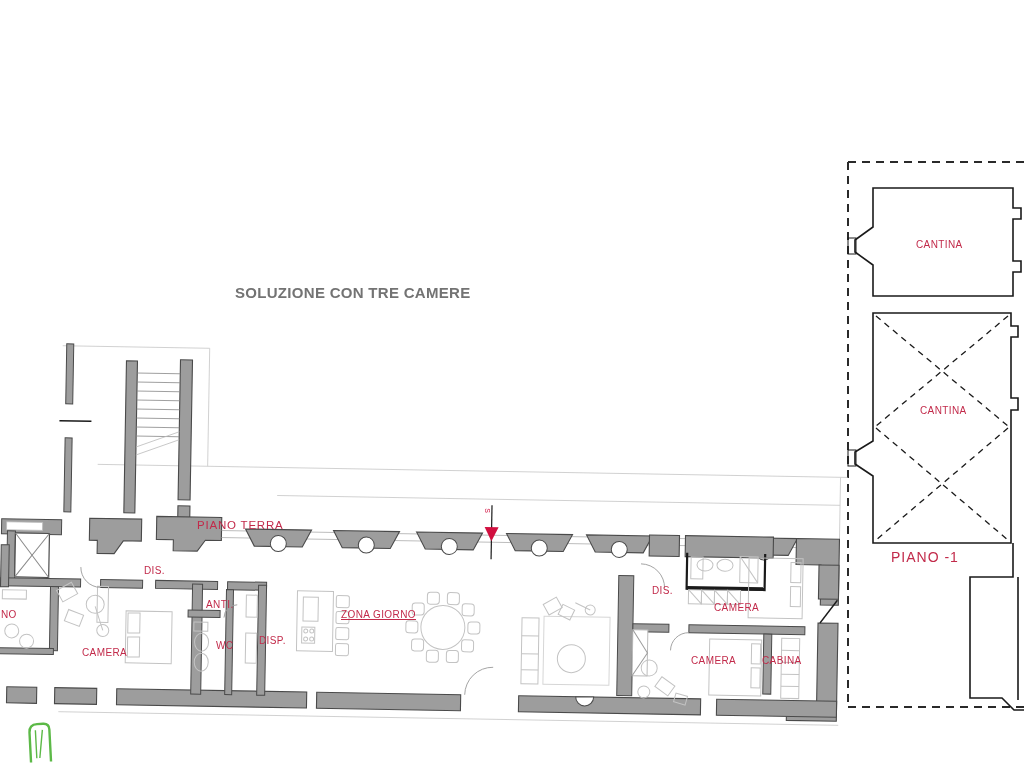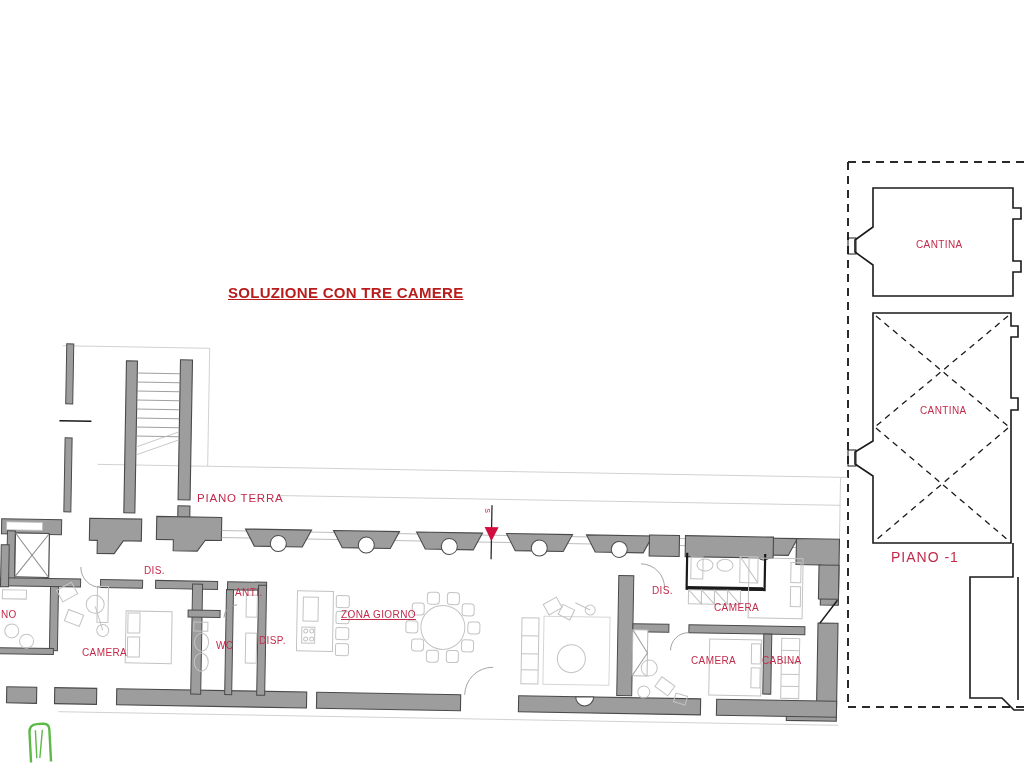--- a/index.html
+++ b/index.html
@@ -2,22 +2,22 @@
 <html><head>
 <meta charset="utf-8">
 <style>
   html,body{margin:0;padding:0;background:#fff;}
   .canvas{position:relative;width:1024px;height:768px;background:#ffffff;overflow:hidden;
           font-family:"Liberation Sans",sans-serif;}
   .canvas svg{position:absolute;left:0;top:0;}
   .lbl{position:absolute;color:#c22a4a;font-size:10px;letter-spacing:.4px;white-space:nowrap;line-height:1;}
   .lbl-mid{font-size:11.5px;letter-spacing:.8px;}
   .lbl-big{font-size:14px;letter-spacing:1px;font-weight:400;}
-  .title{position:absolute;left:228px;top:284px;color:#b91c1c;font-size:15px;font-weight:bold;
-         letter-spacing:.3px;white-space:nowrap;text-decoration:underline;}
+  .title{position:absolute;left:235px;top:284px;color:#737373;font-size:15px;font-weight:bold;
+         letter-spacing:.3px;white-space:nowrap;}
   .marker-letter{position:absolute;left:485px;top:507px;color:#d10f3f;font-size:7px;
          transform:rotate(90deg);transform-origin:center;}
 </style>
 </head>
 <body>
 
 <div class="canvas">
 
 <svg width="1024" height="768" viewBox="0 0 1024 768">
   <defs>
@@ -254,30 +254,30 @@
   </g>
 
   <g transform="rotate(-3 40 742)">
     <path d="M30 762 V732 Q30 724 38 724 H44 Q50 724 50 730 V762" fill="none" stroke="#5cb947" stroke-width="2.4" stroke-linejoin="round"></path>
     <path d="M36 730 V758 M43 730 L39 758" fill="none" stroke="#5cb947" stroke-width="1.4"></path>
   </g>
 </svg>
 
 <div class="title">SOLUZIONE CON TRE CAMERE</div>
 
-<div class="lbl lbl-mid" style="left:197px;top:493px;">PIANO TERRA</div>
+<div class="lbl lbl-mid" style="left:197px;top:520px;">PIANO TERRA</div>
 <div class="lbl lbl-big" style="left:891px;top:550px;">PIANO -1</div>
 
 <div class="lbl" style="left:916px;top:240px;">CANTINA</div>
 <div class="lbl" style="left:920px;top:406px;">CANTINA</div>
 
 <div class="lbl" style="left:144px;top:566px;">DIS.</div>
 <div class="lbl" style="left:1px;top:610px;">NO</div>
 <div class="lbl" style="left:82px;top:648px;">CAMERA</div>
-<div class="lbl" style="left:206px;top:588px;margin-left:29px;">ANTI.</div>
+<div class="lbl" style="left:206px;top:600px;">ANTI.</div>
 <div class="lbl" style="left:216px;top:641px;">WC</div>
 <div class="lbl" style="left:235px;top:636px;padding-left:24px;">DISP.</div>
 <div class="lbl" style="left:341px;top:610px;text-decoration:underline;">ZONA GIORNO</div>
 <div class="lbl" style="left:652px;top:586px;">DIS.</div>
 <div class="lbl" style="left:714px;top:603px;">CAMERA</div>
 <div class="lbl" style="left:691px;top:656px;">CAMERA</div>
 <div class="lbl" style="left:762px;top:656px;">CABINA</div>
 
 <div class="marker-letter">S</div>
 

